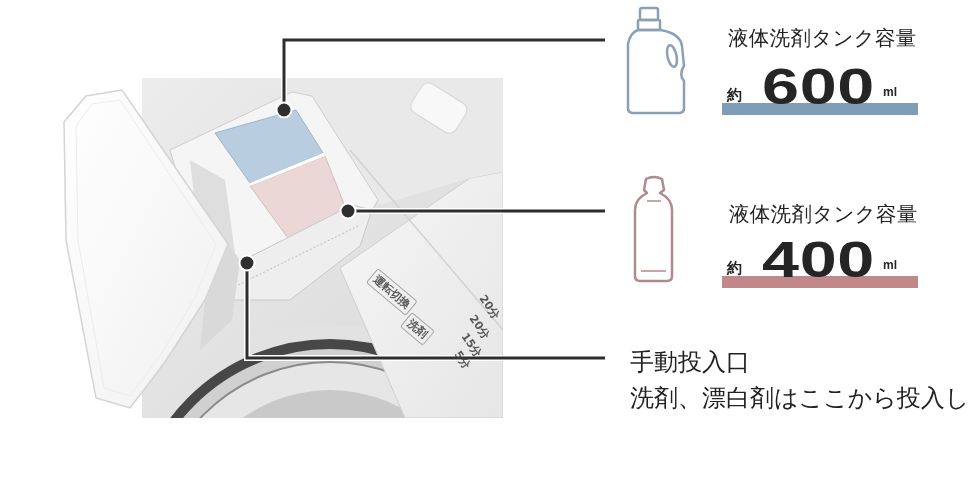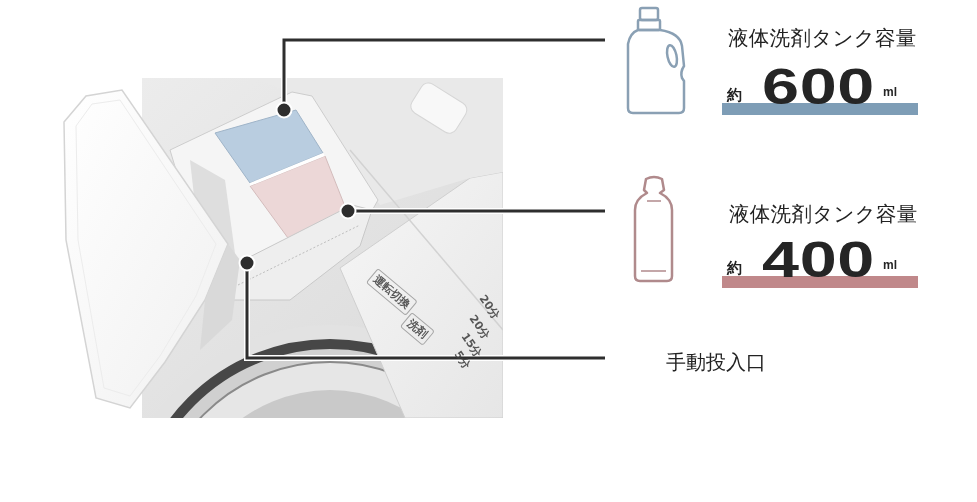--- a/index.html
+++ b/index.html
@@ -7,21 +7,21 @@
          font-family: "DejaVu Sans", sans-serif; color: #222; }
   .abs { position: absolute; }
   #scene { position: absolute; left: 0; top: 0; width: 977px; height: 502px; }
   .title { font-size: 20.5px; letter-spacing: 0.3px; white-space: nowrap; color: #222; }
   .prefix { font-size: 15px; font-weight: bold; color: #222; z-index: 3; }
   .value { font-family: "Liberation Sans", sans-serif; font-weight: bold; font-size: 50px;
            line-height: 50px; color: #252525; transform: scaleX(1.33); transform-origin: left top;
            letter-spacing: 0.5px; z-index: 3; }
   .unit { font-family: "Liberation Sans", sans-serif; font-weight: bold; font-size: 12px; color: #252525; z-index: 3; }
   .bar { height: 12px; width: 196px; z-index: 1; }
-  .inlet-title, .inlet-line { font-size: 20px; line-height: 36px; white-space: pre; color: #222; margin-left: 36px; }
+  .inlet-title, .inlet-line { font-size: 24px; line-height: 36px; white-space: pre; color: #222; }
   .panel-label { font-size: 11px; color: #3c3c3c; white-space: nowrap; transform-origin: left top;
                  font-weight: bold; opacity: 0.85; }
   .panel-label.boxed { border: 1px solid #9a9a9a; border-radius: 3px; padding: 1px 3px; }
 </style>
 </head>
 <body>
 
 <svg id="scene" viewBox="0 0 977 502">
   <defs>
     <clipPath id="photoClip">
@@ -120,13 +120,14 @@
 <div class="abs unit" style="left:883px; top:85px;">ml</div>
 
 <div class="abs title" style="left:729px; top:200px;">液体洗剤タンク容量</div>
 <div class="abs bar" style="left: 722px; top: 276px; background: rgb(192, 136, 138);"></div>
 <div class="abs prefix" style="left:727px; top:259px;">約</div>
 <div class="abs value" style="left:762px; top:235px;">400</div>
 <div class="abs unit" style="left:883px; top:258px;">ml</div>
 
 <div class="abs" style="left:630px; top:344px;">
   <div class="inlet-title">手動投入口</div>
+  <div class="inlet-line">洗剤、漂白剤はここから投入し</div>
 </div>
 
 </body></html>

